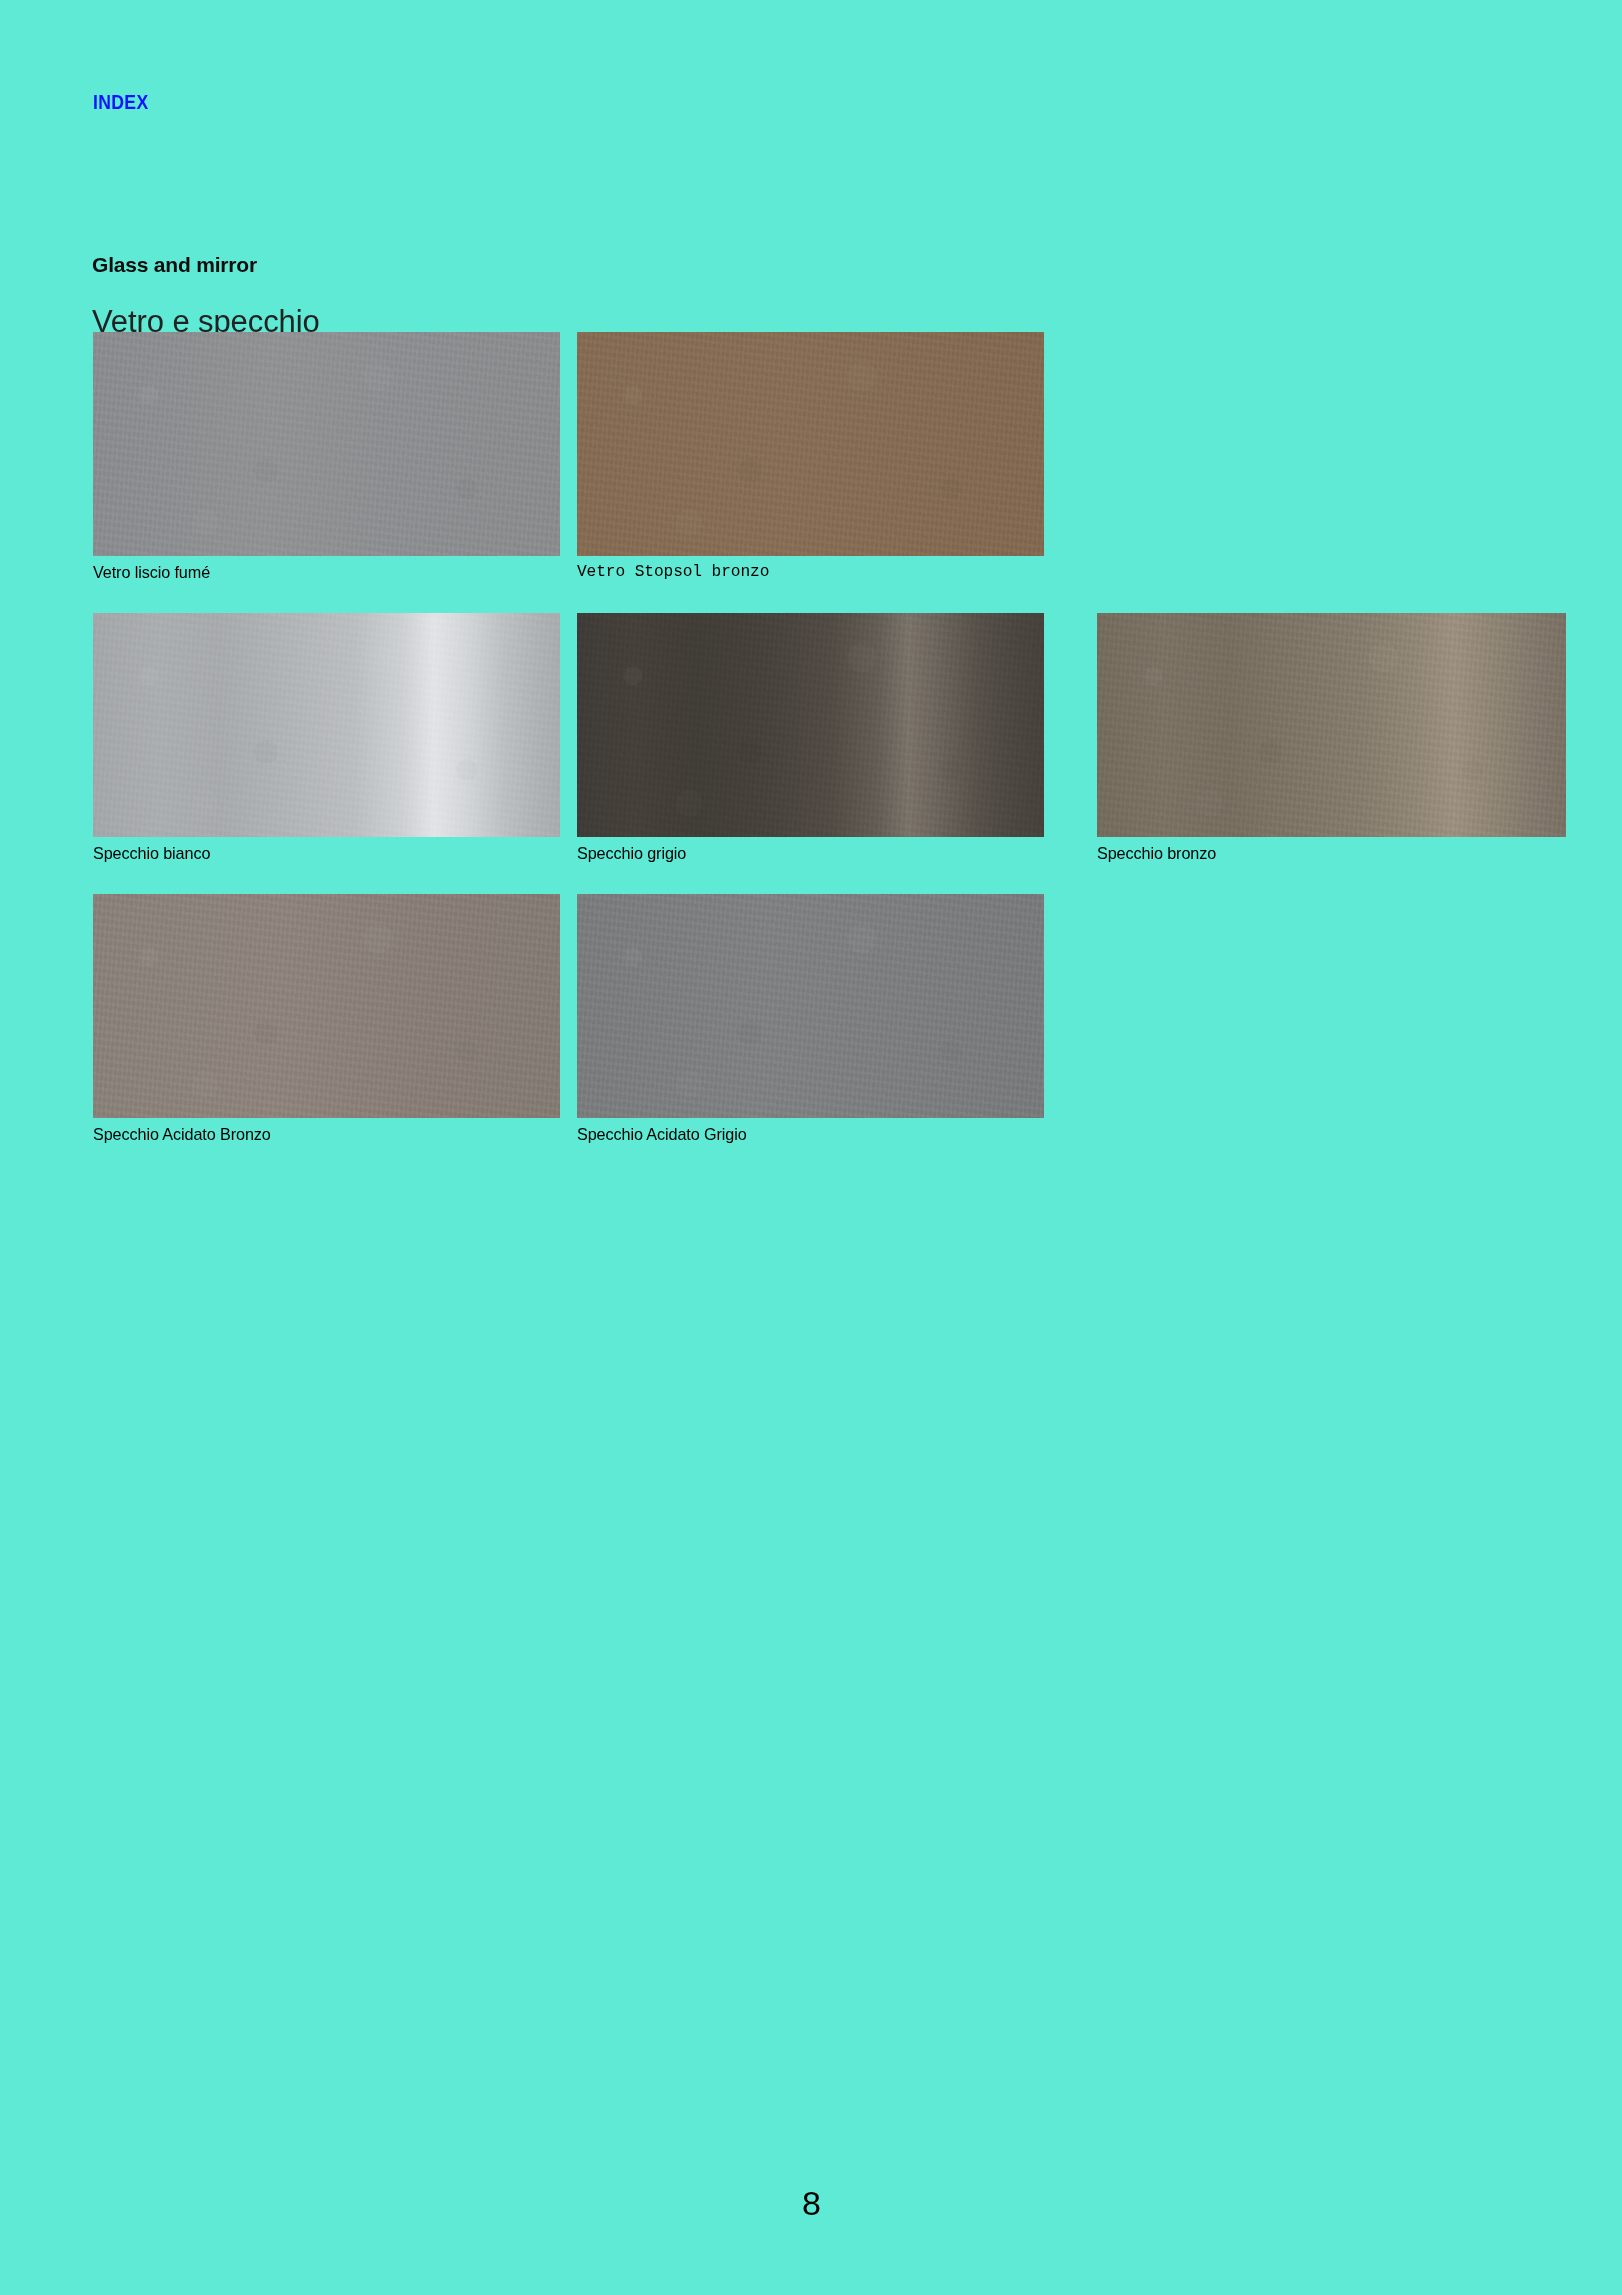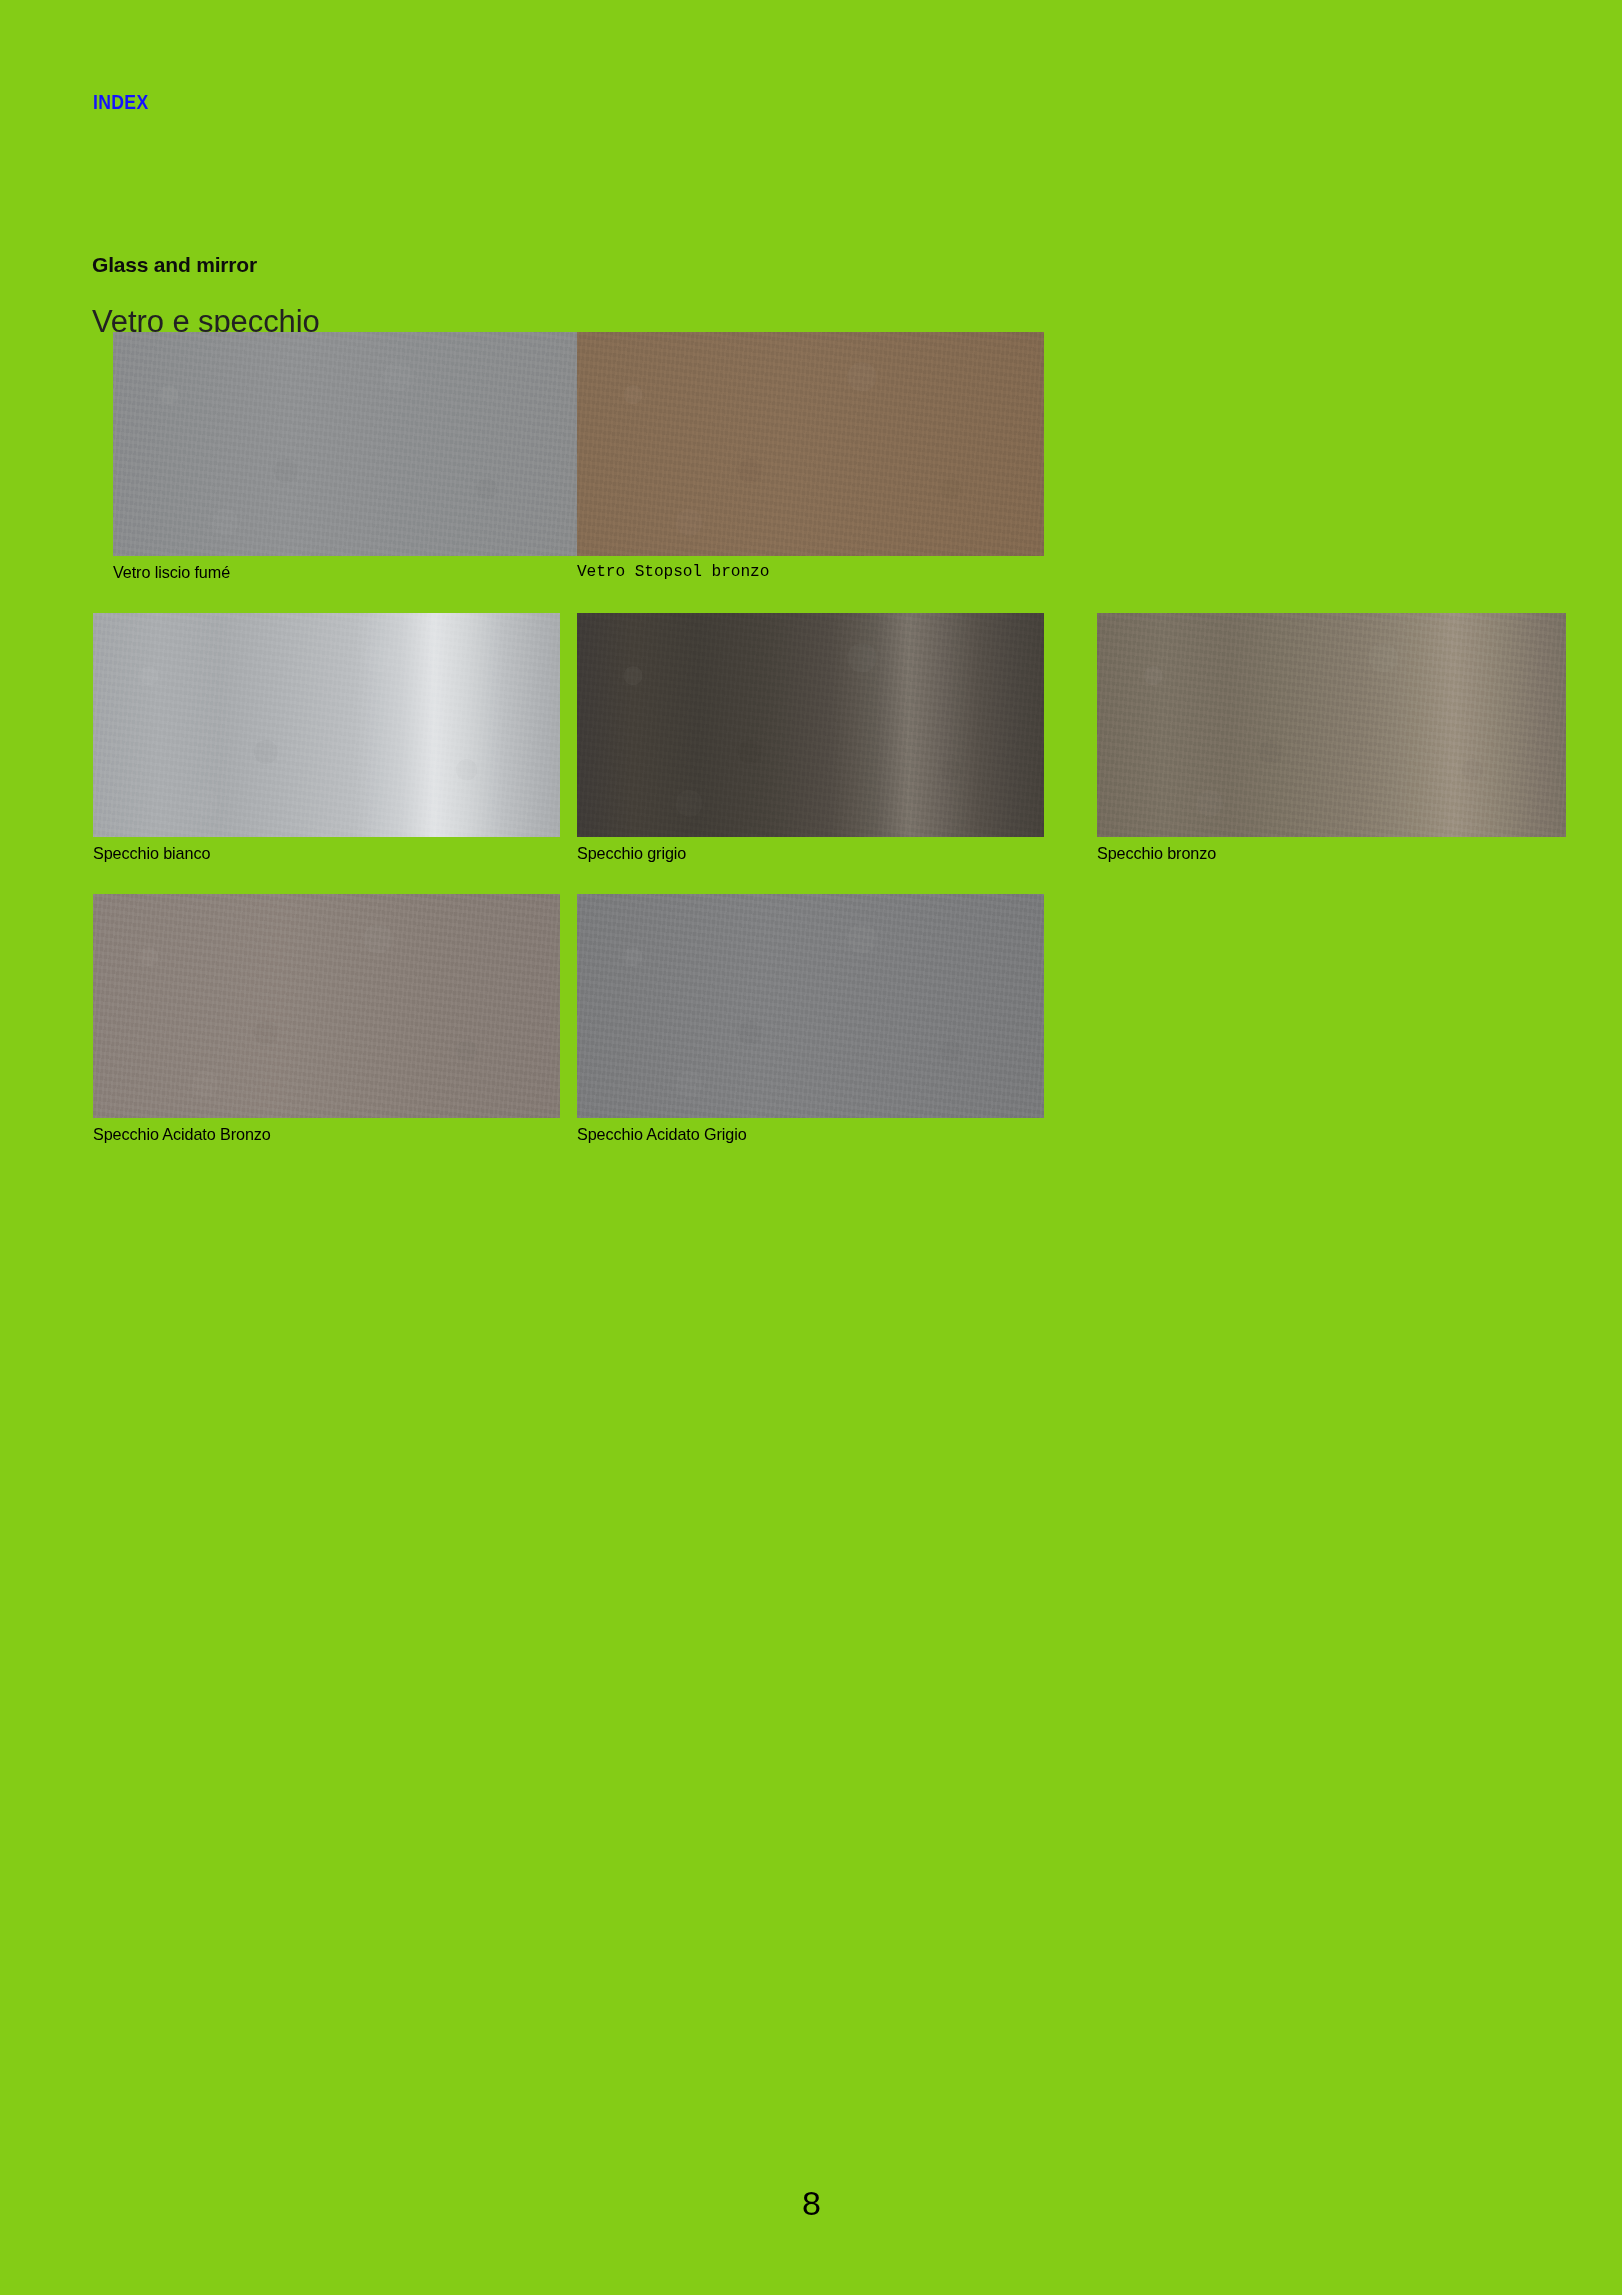--- a/index.html
+++ b/index.html
@@ -12,21 +12,21 @@
     height: 2295px;
     position: relative;
     font-family: "Liberation Sans", sans-serif;
     color: #000000;
     -webkit-font-smoothing: antialiased;
   }
 
   .page {
     position: absolute;
     inset: 0;
-    background: #84cc16;
+    background: #5eead4;
   }
 
   
   .index-link {
     position: absolute;
     left: 93px;
     top: 92px;
     font-size: 20px;
     font-weight: bold;
     letter-spacing: 0.4px;
@@ -124,21 +124,21 @@
 <body>
 
 <div class="page">
 
   <a class="index-link" href="#">INDEX</a>
 
   <h1 class="section-title-en">Glass and mirror</h1>
   <h2 class="section-title-it">Vetro e specchio</h2>
 
   <div class="swatch-grid">
-      <div class="swatch-cell" style="left: 93px; top: 332px; width: 467px; margin-left: 20px;">
+      <div class="swatch-cell" style="left: 93px; top: 332px; width: 467px;">
         <div class="swatch-chip" style="background: linear-gradient(92deg, rgb(138, 140, 142) 0%, rgb(144, 146, 148) 38%, rgb(141, 143, 145) 62%, rgb(138, 140, 141) 100%);">
           <div class="tex"></div>
           <div class="noise"></div>
         </div>
         <div class="swatch-caption">Vetro liscio fumé</div>
       </div>
       <div class="swatch-cell" style="left: 577px; top: 332px; width: 467px; font-family: Liberation Mono, monospace;">
         <div class="swatch-chip" style="background: linear-gradient(92deg, rgb(133, 108, 83) 0%, rgb(135, 110, 85) 45%, rgb(130, 105, 80) 100%);">
           <div class="tex"></div>
           <div class="noise"></div>

